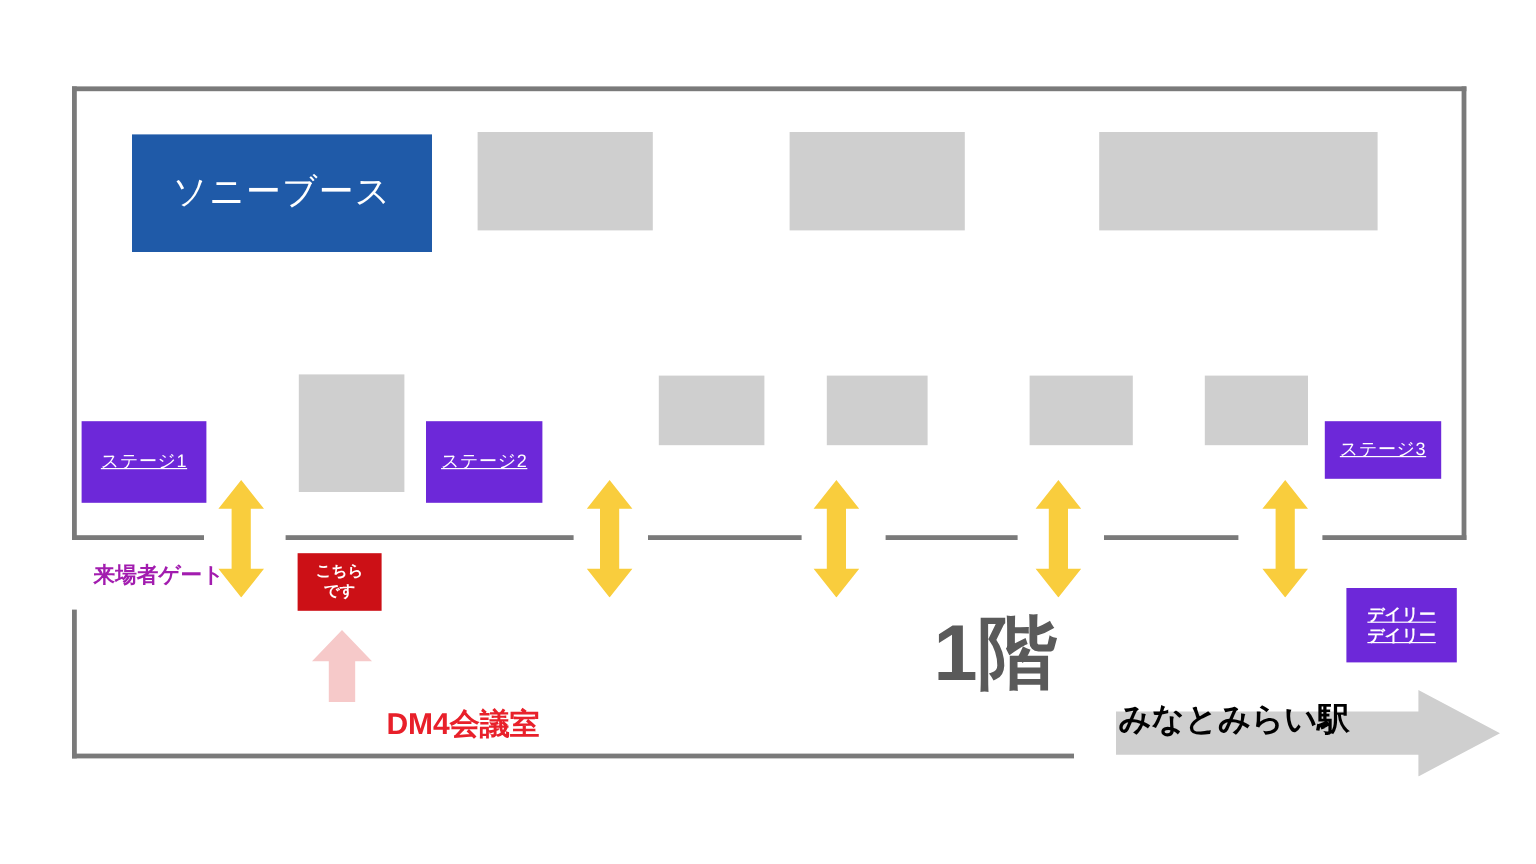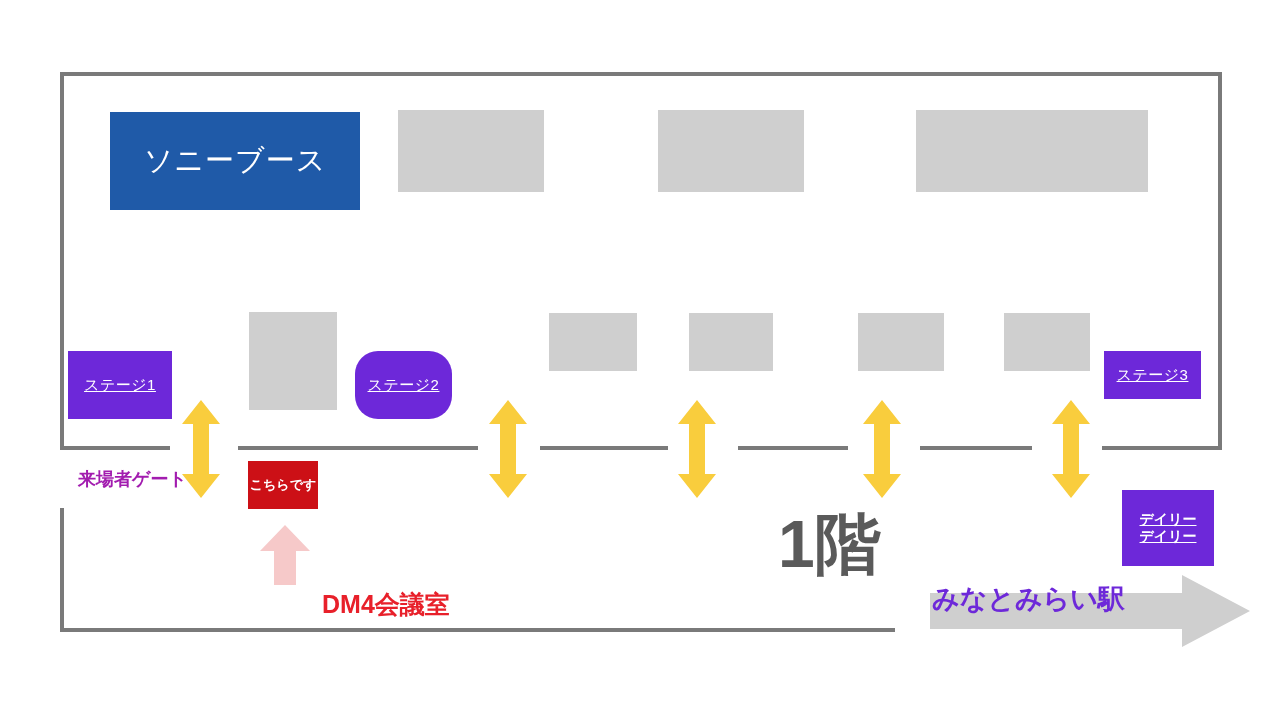--- a/index.html
+++ b/index.html
@@ -92,21 +92,21 @@
     font-size: 25px;
     font-weight: 700;
     color: #e8202a;
     line-height: 1.32;
     white-space: nowrap;
   }
   .station-text {
     position: absolute;
     font-size: 27px;
     font-weight: 700;
-    color: #6d28d9;
+    color: #000000;
     line-height: 1.28;
     white-space: nowrap;
     z-index: 5;
   }
 
   
   .arrow-updown {
     position: absolute;
   }
   .arrow-pink { position: absolute; }
@@ -145,29 +145,29 @@
   <div class="box box-gray-light" style="left:249px; top:312px; width:88px; height:98px;"></div>
   <div class="box box-gray-light" style="left:549px; top:313px; width:88px; height:58px;"></div>
   <div class="box box-gray-light" style="left:689px; top:313px; width:84px; height:58px;"></div>
   <div class="box box-gray-light" style="left:858px; top:313px; width:86px; height:58px;"></div>
   <div class="box box-gray-light" style="left:1004px; top:313px; width:86px; height:58px;"></div>
 
   <div class="box box-gray-mid" style="left:68px; top:351px; width:104px; height:68px;">
     <span class="stage-label">ステージ1</span>
   </div>
 
-  <div class="box box-gray-mid" style="left:355px; top:351px; width:97px; height:68px;border-radius:23px;">
+  <div class="box box-gray-mid" style="left:355px; top:351px; width:97px; height:68px;">
     <span class="stage-label">ステージ2</span>
   </div>
 
   <div class="box box-gray-mid" style="left:1104px; top:351px; width:97px; height:48px;">
     <span class="stage-label">ステージ3</span>
   </div>
 
-  <div class="box box-gray-mid" style="left:1122px; top:490px; width:92px; height:76px; flex-direction:column;">
+  <div class="box box-gray-mid" style="left:1122px; top:490px; width:92px; height:62px; flex-direction:column;">
     <span class="shop-label">デイリー</span>
     <span class="shop-label">デイリー</span>
   </div>
 
   <svg class="arrow-updown" style="left:180px; top:400px;" width="42" height="98" viewBox="0 0 42 98">
     <polygon points="21,0 40,24 29,24 29,74 40,74 21,98 2,74 13,74 13,24 2,24" fill="#f9cd3d"></polygon>
   </svg>
   <svg class="arrow-updown" style="left:487px; top:400px;" width="42" height="98" viewBox="0 0 42 98">
     <polygon points="21,0 40,24 29,24 29,74 40,74 21,98 2,74 13,74 13,24 2,24" fill="#f9cd3d"></polygon>
   </svg>
@@ -176,21 +176,21 @@
   </svg>
   <svg class="arrow-updown" style="left:861px; top:400px;" width="42" height="98" viewBox="0 0 42 98">
     <polygon points="21,0 40,24 29,24 29,74 40,74 21,98 2,74 13,74 13,24 2,24" fill="#f9cd3d"></polygon>
   </svg>
   <svg class="arrow-updown" style="left:1050px; top:400px;" width="42" height="98" viewBox="0 0 42 98">
     <polygon points="21,0 40,24 29,24 29,74 40,74 21,98 2,74 13,74 13,24 2,24" fill="#f9cd3d"></polygon>
   </svg>
 
   <div class="gate-label" style="left:78px; top:467px;">来場者ゲート</div>
 
-  <div class="box box-red" style="left:248px; top:461px; width:70px; height:48px; flex-direction:row;">
+  <div class="box box-red" style="left:248px; top:461px; width:70px; height:48px; flex-direction:column;">
     <span class="here-label">こちら</span>
     <span class="here-label">です</span>
   </div>
 
   <svg class="arrow-pink" style="left:258px; top:525px;" width="54" height="60" viewBox="0 0 54 60">
     <polygon points="27,0 52,26 38,26 38,60 16,60 16,26 2,26" fill="#f6c9c9"></polygon>
   </svg>
 
   <div class="note-red" style="left:322px; top:588px;">
     <div>DM4会議室</div>

